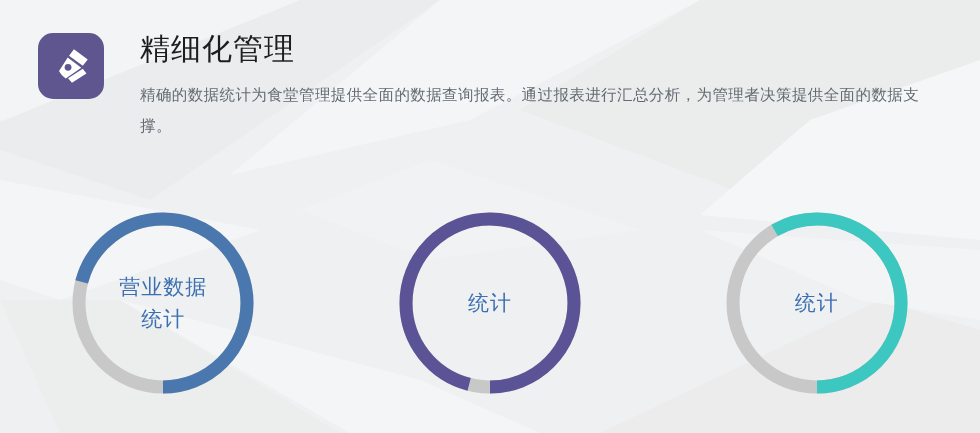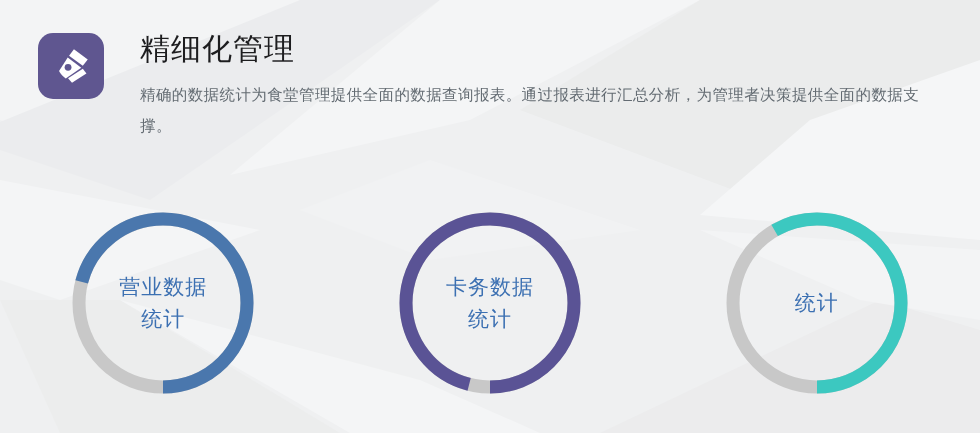--- a/index.html
+++ b/index.html
@@ -182,21 +182,20 @@
       </div>
     </div>
 
     <div class="donut-cell">
       <div class="donut">
         <svg viewBox="0 0 196 196">
           <circle class="track" cx="98" cy="98" r="84" fill="none" stroke="#c8c8c8" stroke-width="13"></circle>
           <circle class="arc" cx="98" cy="98" r="84" fill="none" stroke="#5a5395" stroke-width="13" transform="rotate(-90 98 98) scale(-1,1) translate(-196,0)" stroke-dasharray="505.80 21.99" stroke-dashoffset="0"></circle>
         </svg>
         <div class="donut-label">
-          <span>卡务数据</span>
           <span>统计</span>
         </div>
       </div>
     </div>
 
 
     <div class="donut-cell">
       <div class="donut">
         <svg viewBox="0 0 196 196">
           <circle class="track" cx="98" cy="98" r="84" fill="none" stroke="#c8c8c8" stroke-width="13"></circle>

